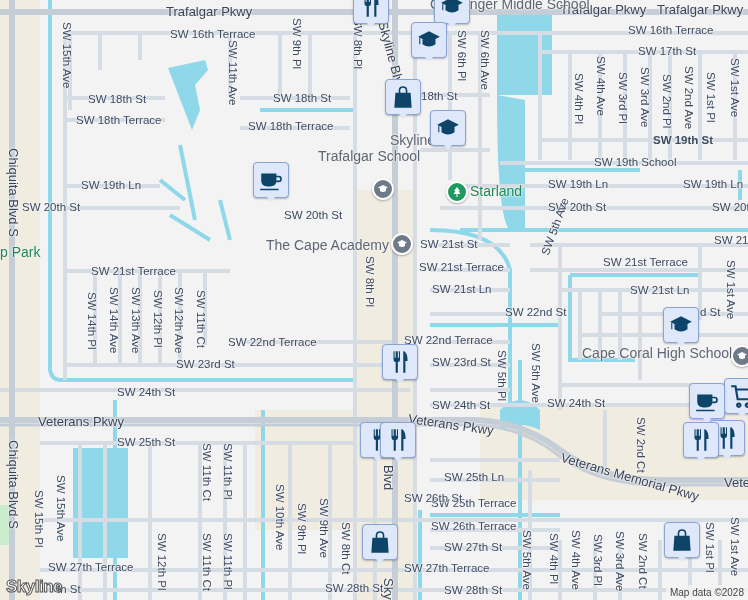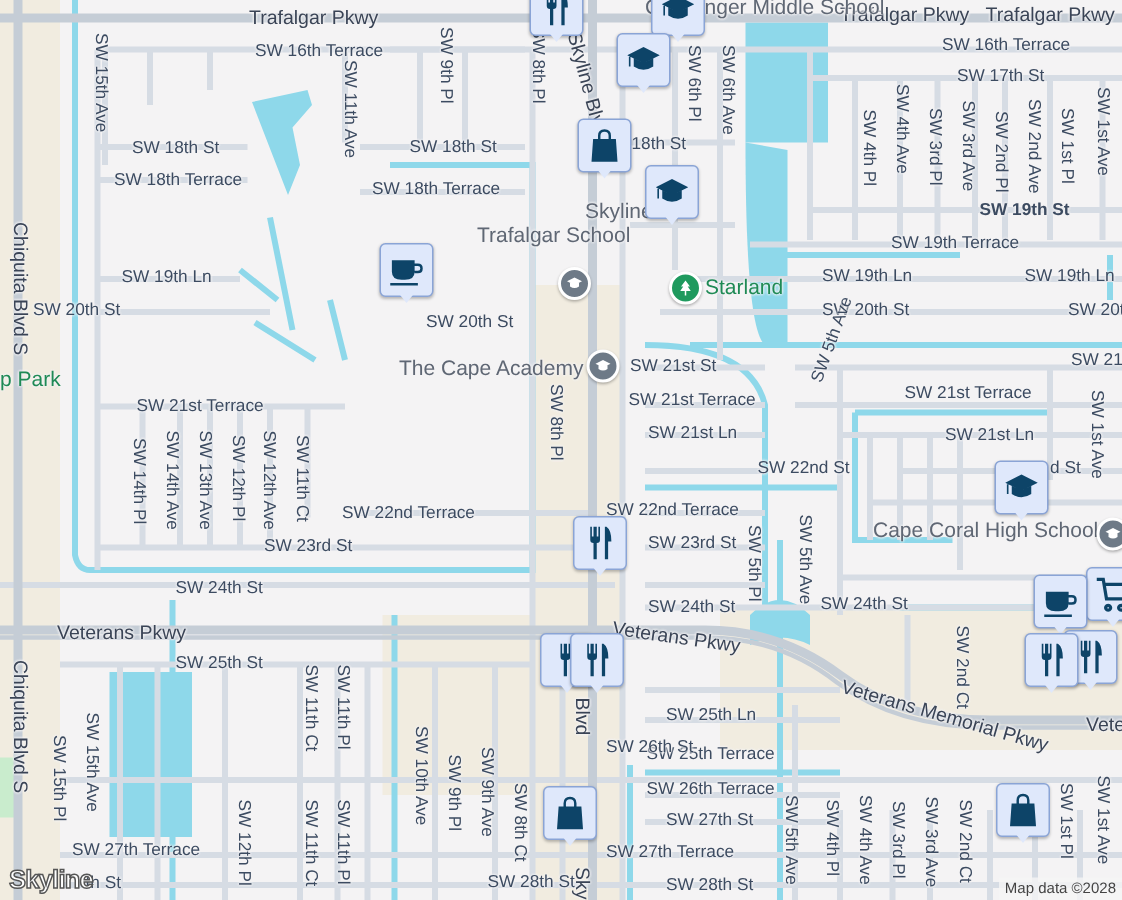--- a/index.html
+++ b/index.html
@@ -83,21 +83,21 @@
   <span class="lbl big" style="left:560px;top:3px;">Trafalgar Pkwy</span>
   <span class="lbl" style="left:170px;top:29px;">SW 16th Terrace</span>
   <span class="lbl" style="left:628px;top:25px;">SW 16th Terrace</span>
   <span class="lbl" style="left:638px;top:46px;">SW 17th St</span>
   <span class="lbl" style="left:88px;top:94px;">SW 18th St</span>
   <span class="lbl" style="left:273px;top:93px;">SW 18th St</span>
   <span class="lbl" style="left:421px;top:91px;">18th St</span>
   <span class="lbl" style="left:76px;top:115px;">SW 18th Terrace</span>
   <span class="lbl" style="left:248px;top:121px;">SW 18th Terrace</span>
   <span class="lbl" style="left:653px;top:135px;font-weight:bold;">SW 19th St</span>
-  <span class="lbl" style="left:594px;top:157px;">SW 19th Terrace</span>
+  <span class="lbl" style="left:594px;top:157px;">SW 19th School</span>
   <span class="lbl" style="left:81px;top:180px;">SW 19th Ln</span>
   <span class="lbl" style="left:548px;top:179px;">SW 19th Ln</span>
   <span class="lbl" style="left:683px;top:179px;">SW 19th Ln</span>
   <span class="lbl" style="left:22px;top:202px;">SW 20th St</span>
   <span class="lbl" style="left:284px;top:210px;">SW 20th St</span>
   <span class="lbl" style="left:548px;top:202px;">SW 20th St</span>
   <span class="lbl" style="left:712px;top:202px;">SW 20th St</span>
   <span class="lbl" style="left:420px;top:239px;">SW 21st St</span>
   <span class="lbl" style="left:714px;top:235px;">SW 21st St</span>
   <span class="lbl" style="left:91px;top:266px;">SW 21st Terrace</span>

